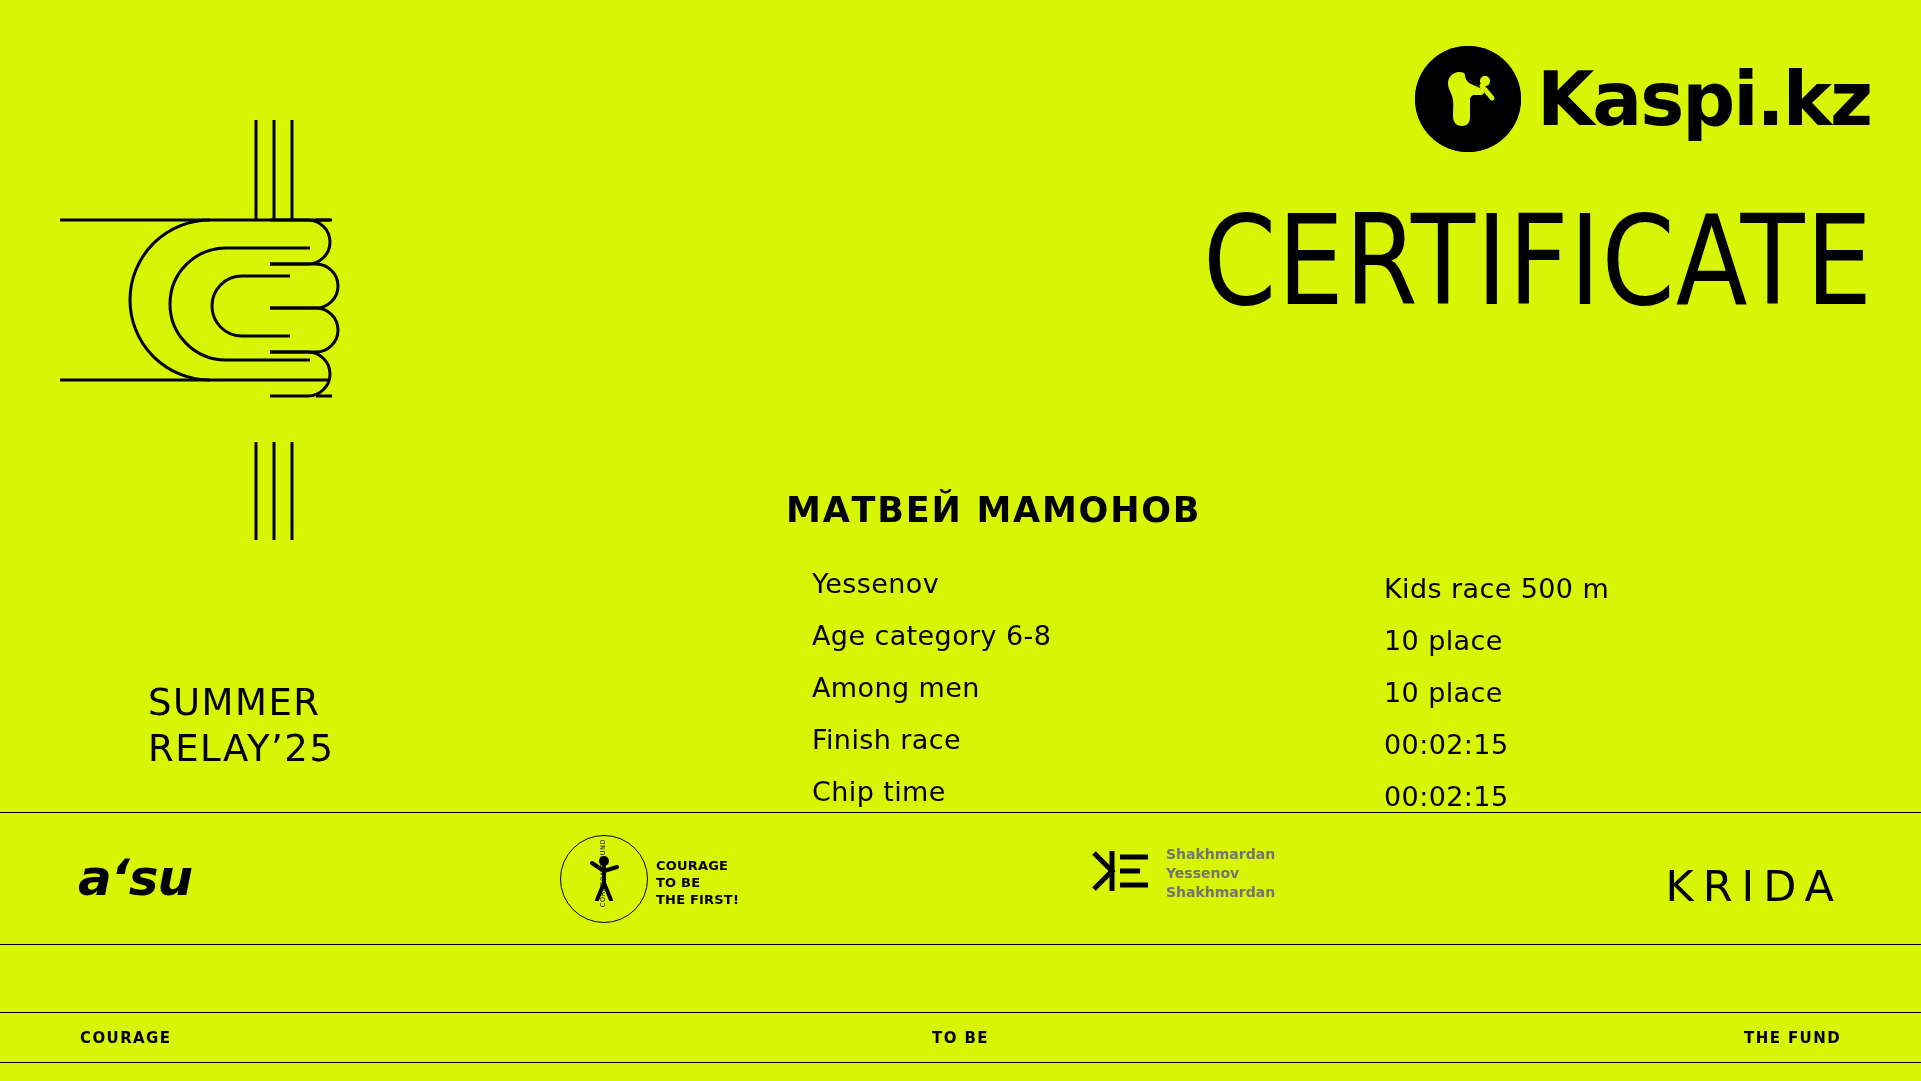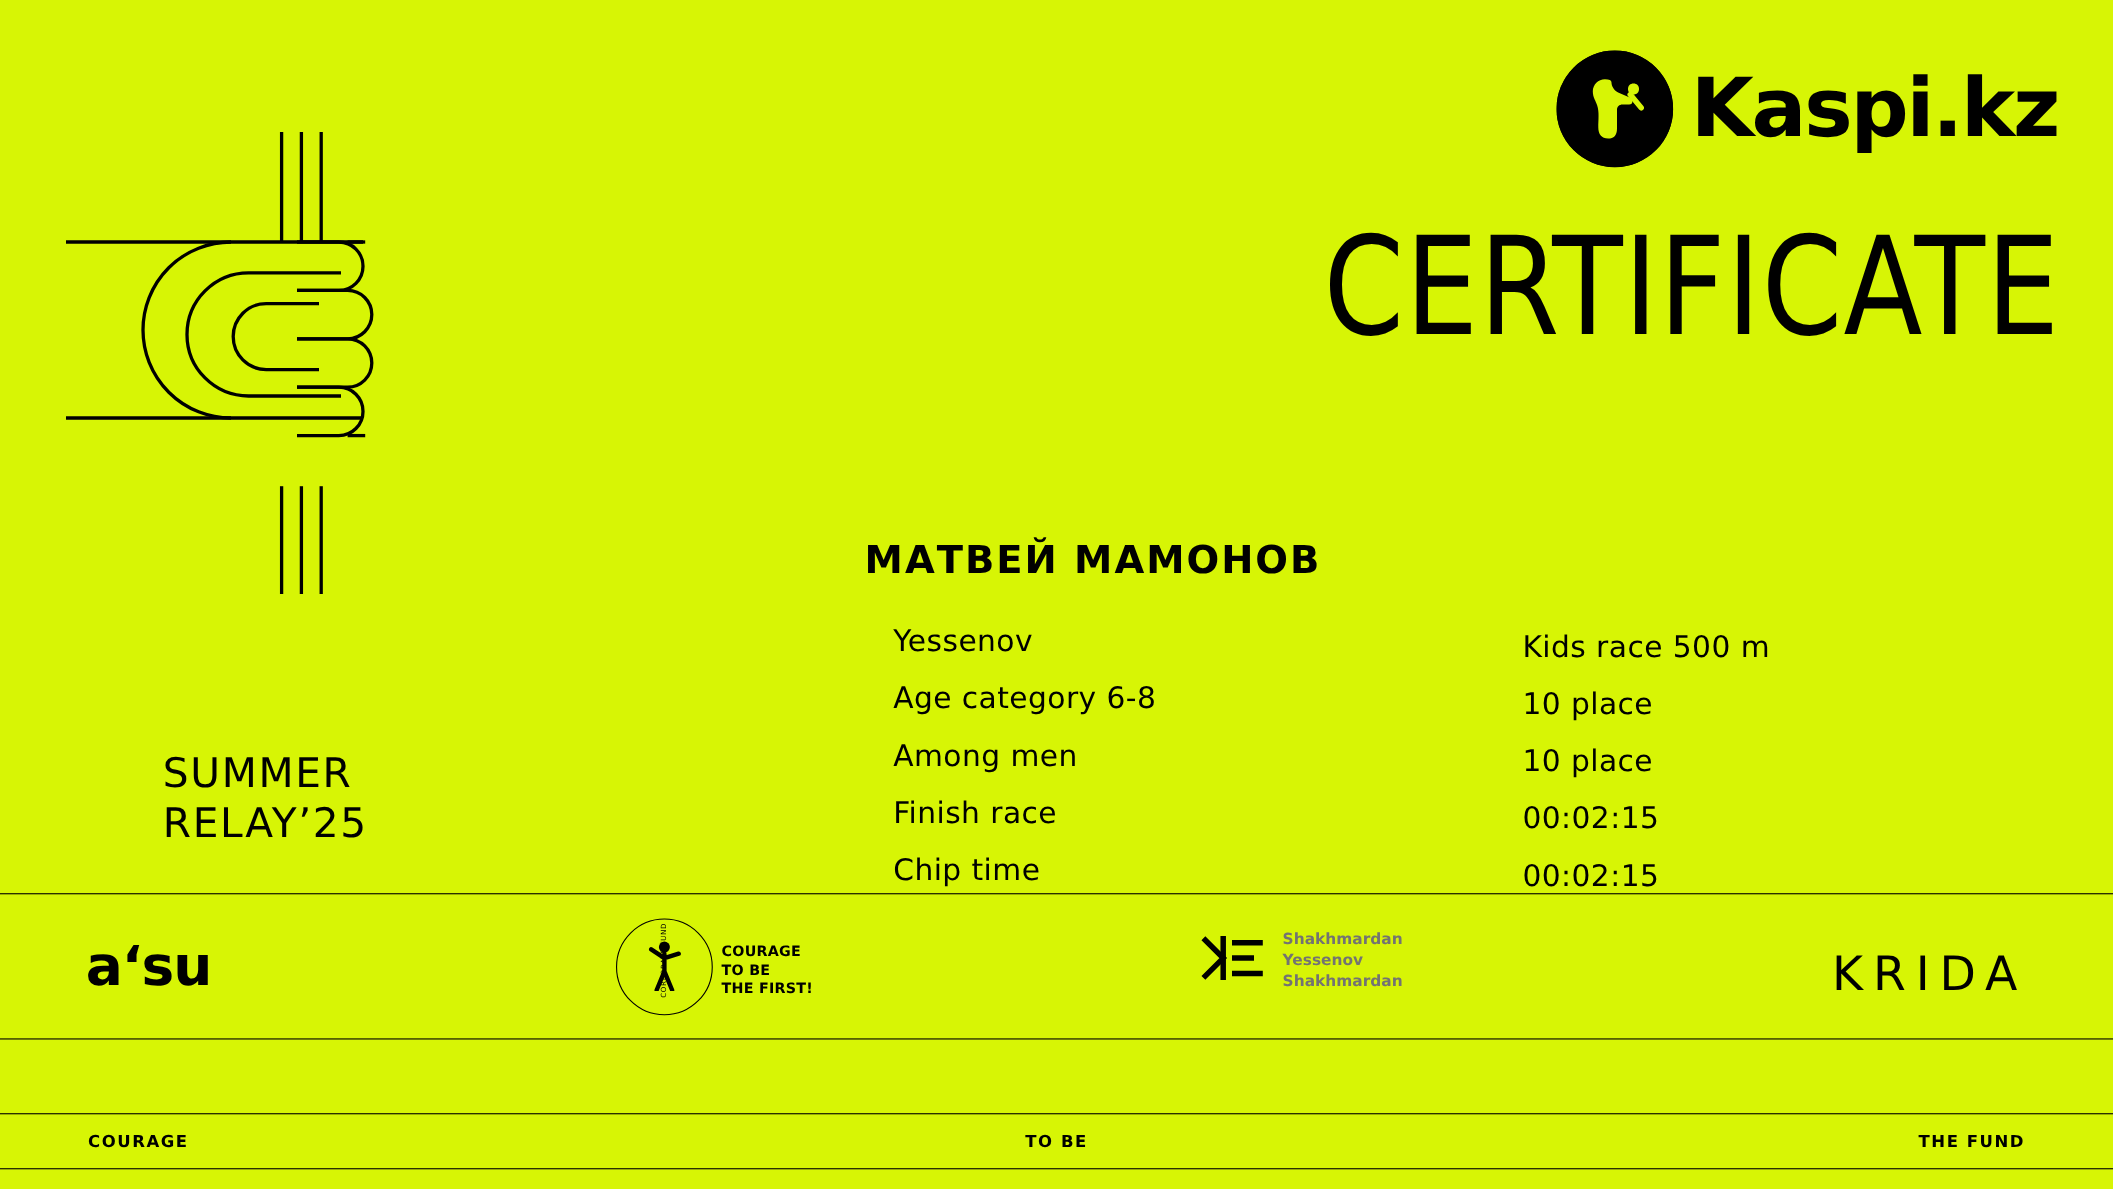--- a/index.html
+++ b/index.html
@@ -144,20 +144,21 @@
   .sp-asu {
     position: absolute;
     left: 78px;
     top: 40px;
     font-family: "DejaVu Sans", sans-serif;
     font-weight: 700;
     font-size: 50px;
     letter-spacing: -1px;
     color: #000;
     line-height: 1;
+    font-style: italic;
   }
 
   .sp-courage {
     position: absolute;
     left: 560px;
     top: 22px;
     width: 190px;
     height: 88px;
   }
   .sp-courage .circ {

